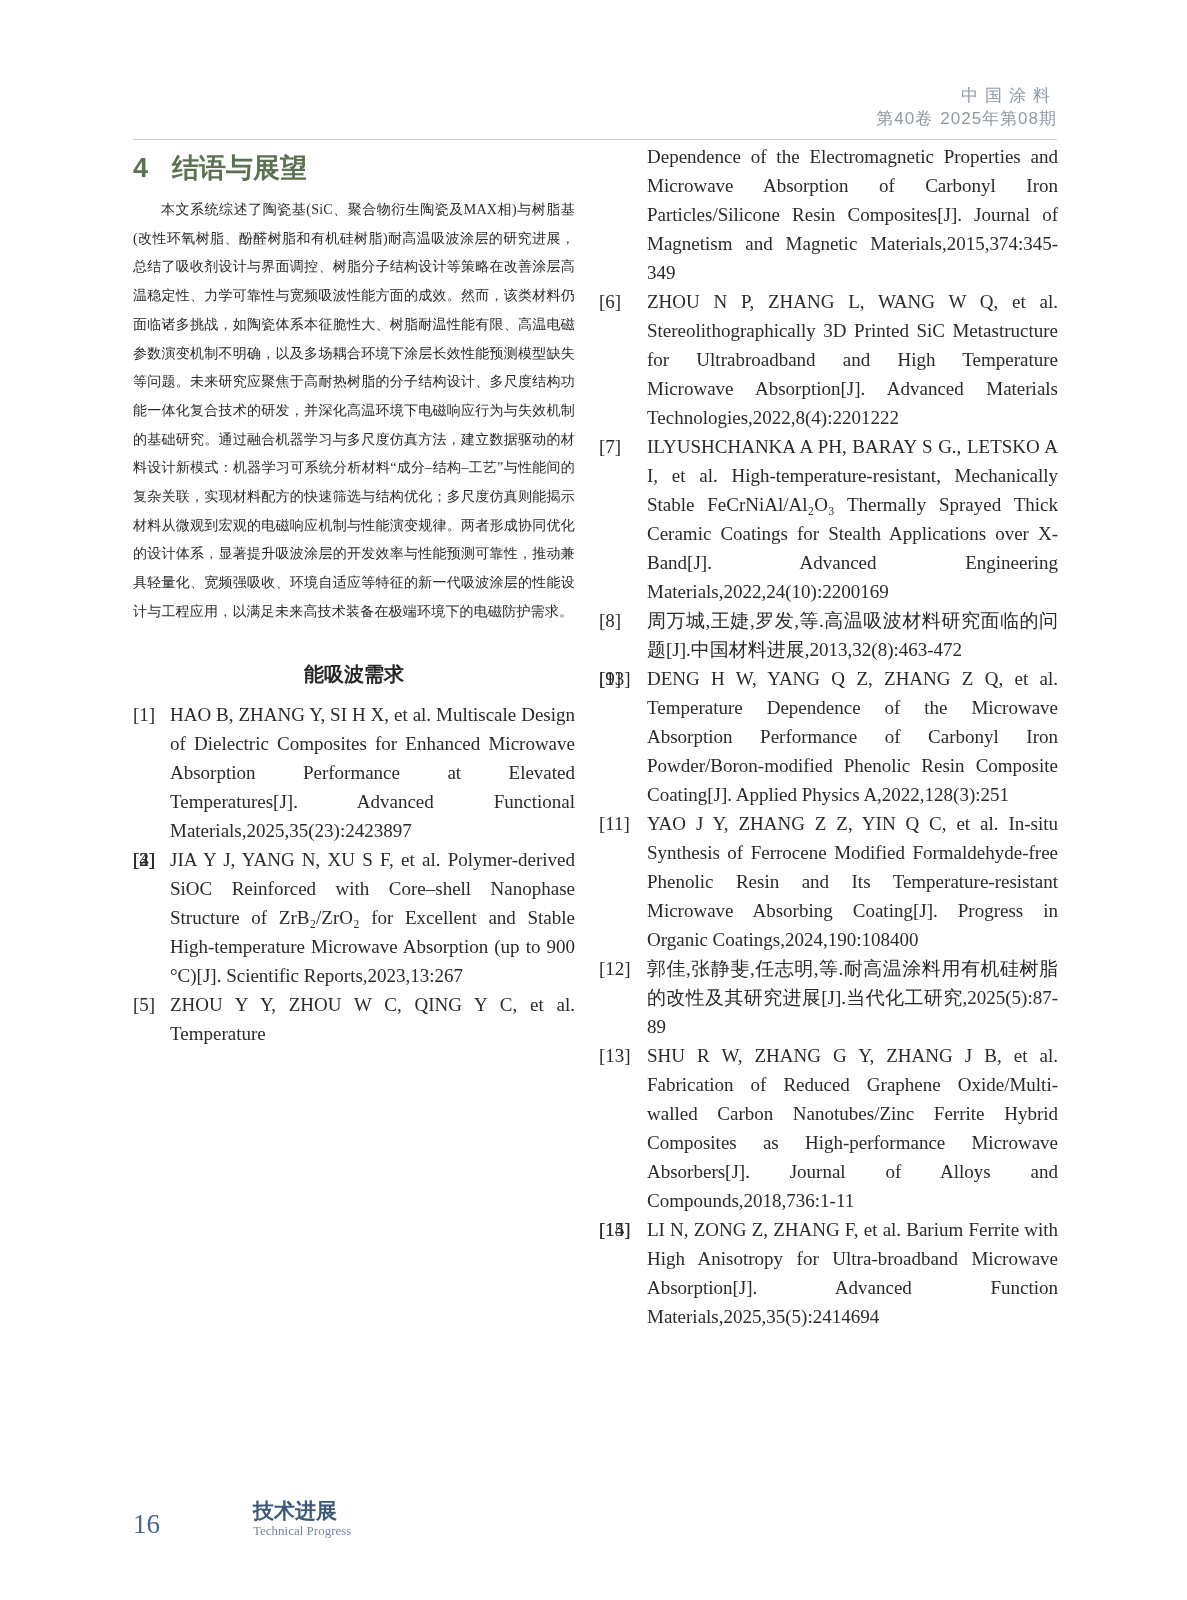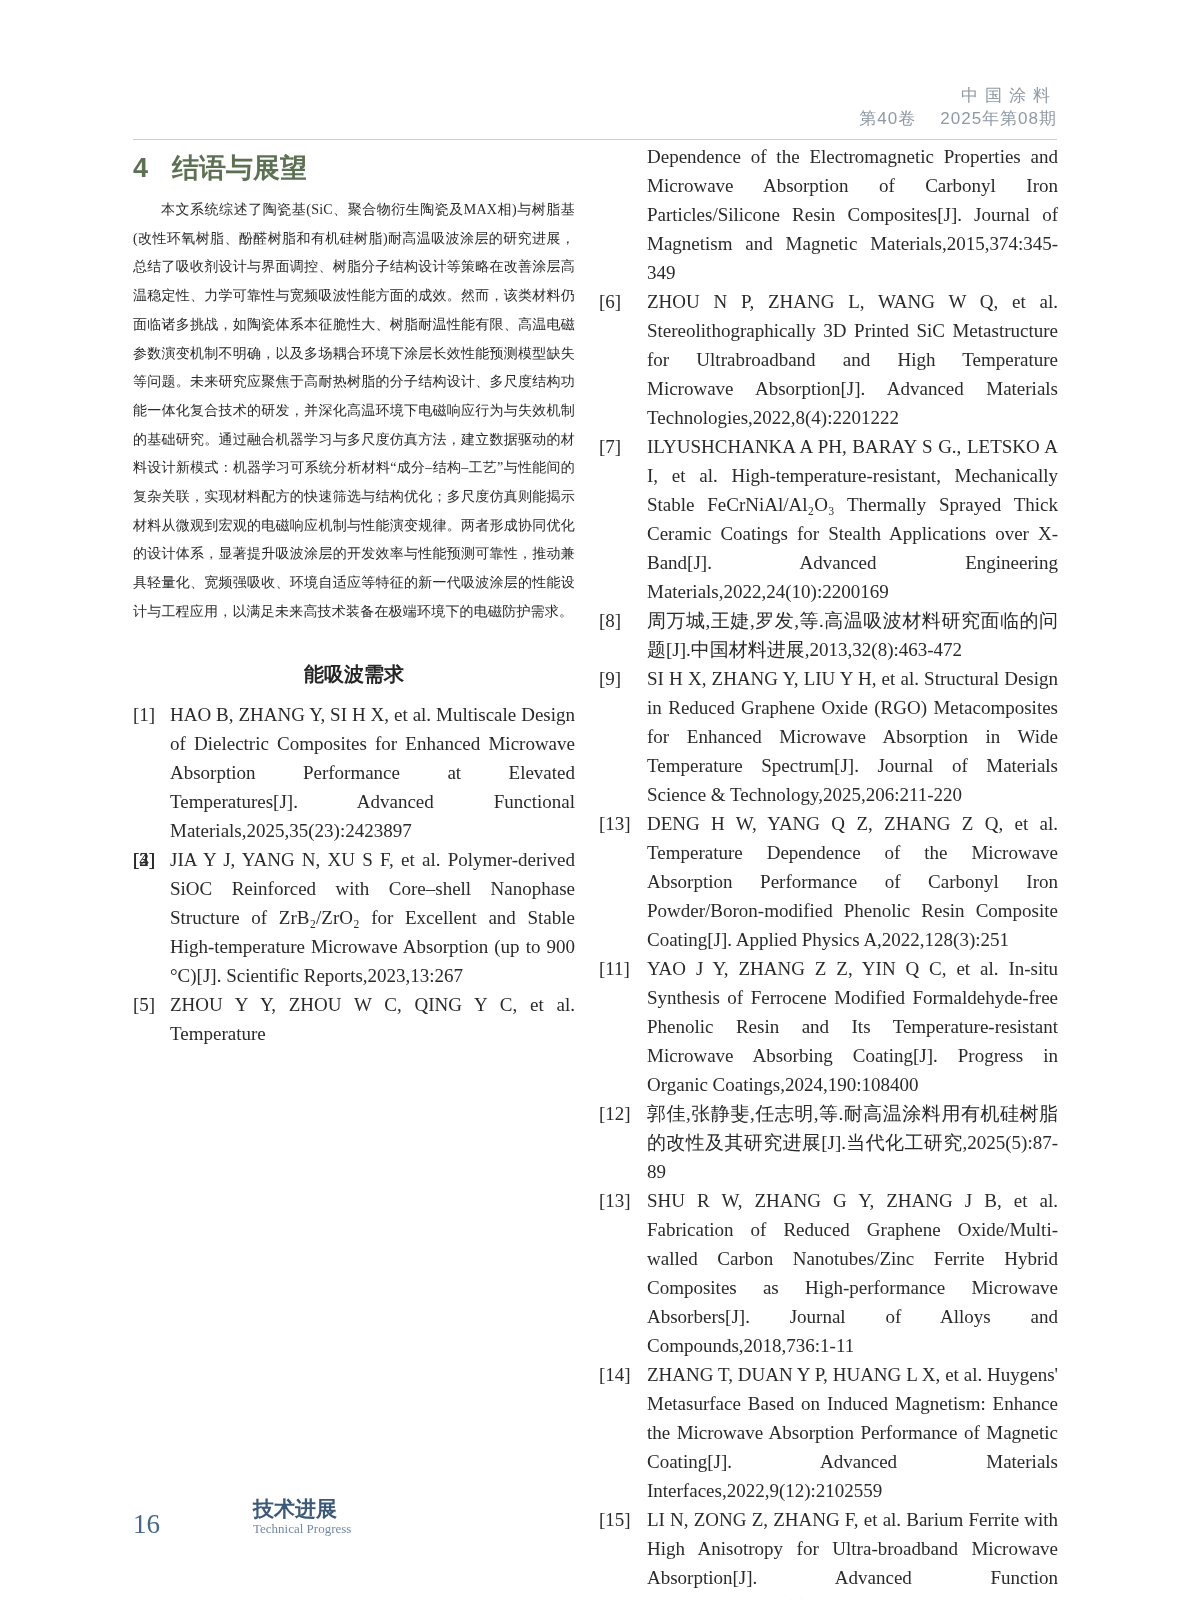--- a/index.html
+++ b/index.html
@@ -16,21 +16,21 @@
   .page-header {
     position: absolute; left: 133px; top: 84px; width: 924px;
     display: flex; justify-content: space-between; align-items: flex-end;
     padding-bottom: 9px;
     border-bottom: 1px solid #c9ced3;
     font-family: "Liberation Sans", "DejaVu Sans", sans-serif;
     font-size: 17px; color: #8e99a4; flex-direction: column;
   }
   .journal-name { letter-spacing: 7px; }
   .issue-info span { letter-spacing: 1px; }
-  .issue-info .vol { margin-right: 24px; }
+  .issue-info .vol { margin-right: 7px; }
 
   
   .col { position: absolute; top: 128px; }
   .col-left  { left: 133px; width: 442px; }
   .col-right { left: 599px; width: 459px; padding-top: 14px; }
 
   .carry-line {
     margin: 0; font-size: 20.5px; line-height: 29px;
     text-align: justify;
   }
@@ -63,21 +63,21 @@
     font-size: 19px; line-height: 29px;
     text-align: justify;
   }
   .col-left  .ref-item { padding-left: 37px; }
   .col-right .ref-item { padding-left: 48px; }
   .ref-label { position: absolute; left: 0; top: 0; }
 
   
   .page-footer {
     position: absolute; left: 133px; top: 1497px;
-    display: flex; align-items: flex-start; height: 44px; gap: 36px;
+    display: flex; align-items: center; height: 44px; gap: 36px;
   }
   .page-number {
     font-family: "Liberation Serif", "DejaVu Serif", serif;
     font-size: 27px; color: #46688e;
     align-self: center; margin-top: 10px; margin-right: 9px;
   }
   .footer-bar { width: 3px; background: #2c4d72; margin-right: 9px; }
   .footer-titles { display: flex; flex-direction: column; justify-content: center; }
   .footer-cn {
     font-family: "Liberation Sans", "DejaVu Sans", sans-serif;
@@ -144,41 +144,39 @@
     <div class="ref-item">
       <span class="ref-label">[7]</span>
       <span>ILYUSHCHANKA A PH, BARAY S G., LETSKO A I, et al. High-temperature-resistant, Mechanically Stable FeCrNiAl/Al₂O₃ Thermally Sprayed Thick Ceramic Coatings for Stealth Applications over X-Band[J]. Advanced Engineering Materials,2022,24(10):2200169</span>
     </div>
     <div class="ref-item">
       <span class="ref-label">[8]</span>
       <span>周万城,王婕,罗发,等.高温吸波材料研究面临的问题[J].中国材料进展,2013,32(8):463-472</span>
     </div>
     <div class="ref-item">
       <span class="ref-label">[9]</span>
-      <span>SI H X, ZHANG Y, LIU Y H, et al. Structural Design in Reduced Graphene Oxide (RGO) Metacomposites for Enhanced Microwave Absorption in Wide Temperature Spectrum[J]. Journal of Materials Science &amp; Technology,2025,206:211-220</span>
     </div>
     <div class="ref-item">
       <span class="ref-label">[13]</span>
       <span>DENG H W, YANG Q Z, ZHANG Z Q, et al. Temperature Dependence of the Microwave Absorption Performance of Carbonyl Iron Powder/Boron-modified Phenolic Resin Composite Coating[J]. Applied Physics A,2022,128(3):251</span>
     </div>
     <div class="ref-item">
       <span class="ref-label">[11]</span>
       <span>YAO J Y, ZHANG Z Z, YIN Q C, et al. In-situ Synthesis of Ferrocene Modified Formaldehyde-free Phenolic Resin and Its Temperature-resistant Microwave Absorbing Coating[J]. Progress in Organic Coatings,2024,190:108400</span>
     </div>
     <div class="ref-item">
       <span class="ref-label">[12]</span>
       <span>郭佳,张静斐,任志明,等.耐高温涂料用有机硅树脂的改性及其研究进展[J].当代化工研究,2025(5):87-89</span>
     </div>
     <div class="ref-item">
       <span class="ref-label">[13]</span>
       <span>SHU R W, ZHANG G Y, ZHANG J B, et al. Fabrication of Reduced Graphene Oxide/Multi-walled Carbon Nanotubes/Zinc Ferrite Hybrid Composites as High-performance Microwave Absorbers[J]. Journal of Alloys and Compounds,2018,736:1-11</span>
     </div>
     <div class="ref-item">
       <span class="ref-label">[14]</span>
-      <span>ZHANG T, DUAN Y P, HUANG L X, et al. Huygens' Metasurface Based on Induced Magnetism: Enhance the Microwave Absorption Performance of Magnetic Coating[J]. Advanced Materials Interfaces,2022,9(12):2102559</span>
     </div>
     <div class="ref-item">
       <span class="ref-label">[15]</span>
       <span>LI N, ZONG Z, ZHANG F, et al. Barium Ferrite with High Anisotropy for Ultra-broadband Microwave Absorption[J]. Advanced Function Materials,2025,35(5):2414694</span>
     </div>
   </div>
 </div>
 
 <div class="page-footer">
   <span class="page-number">16</span>

